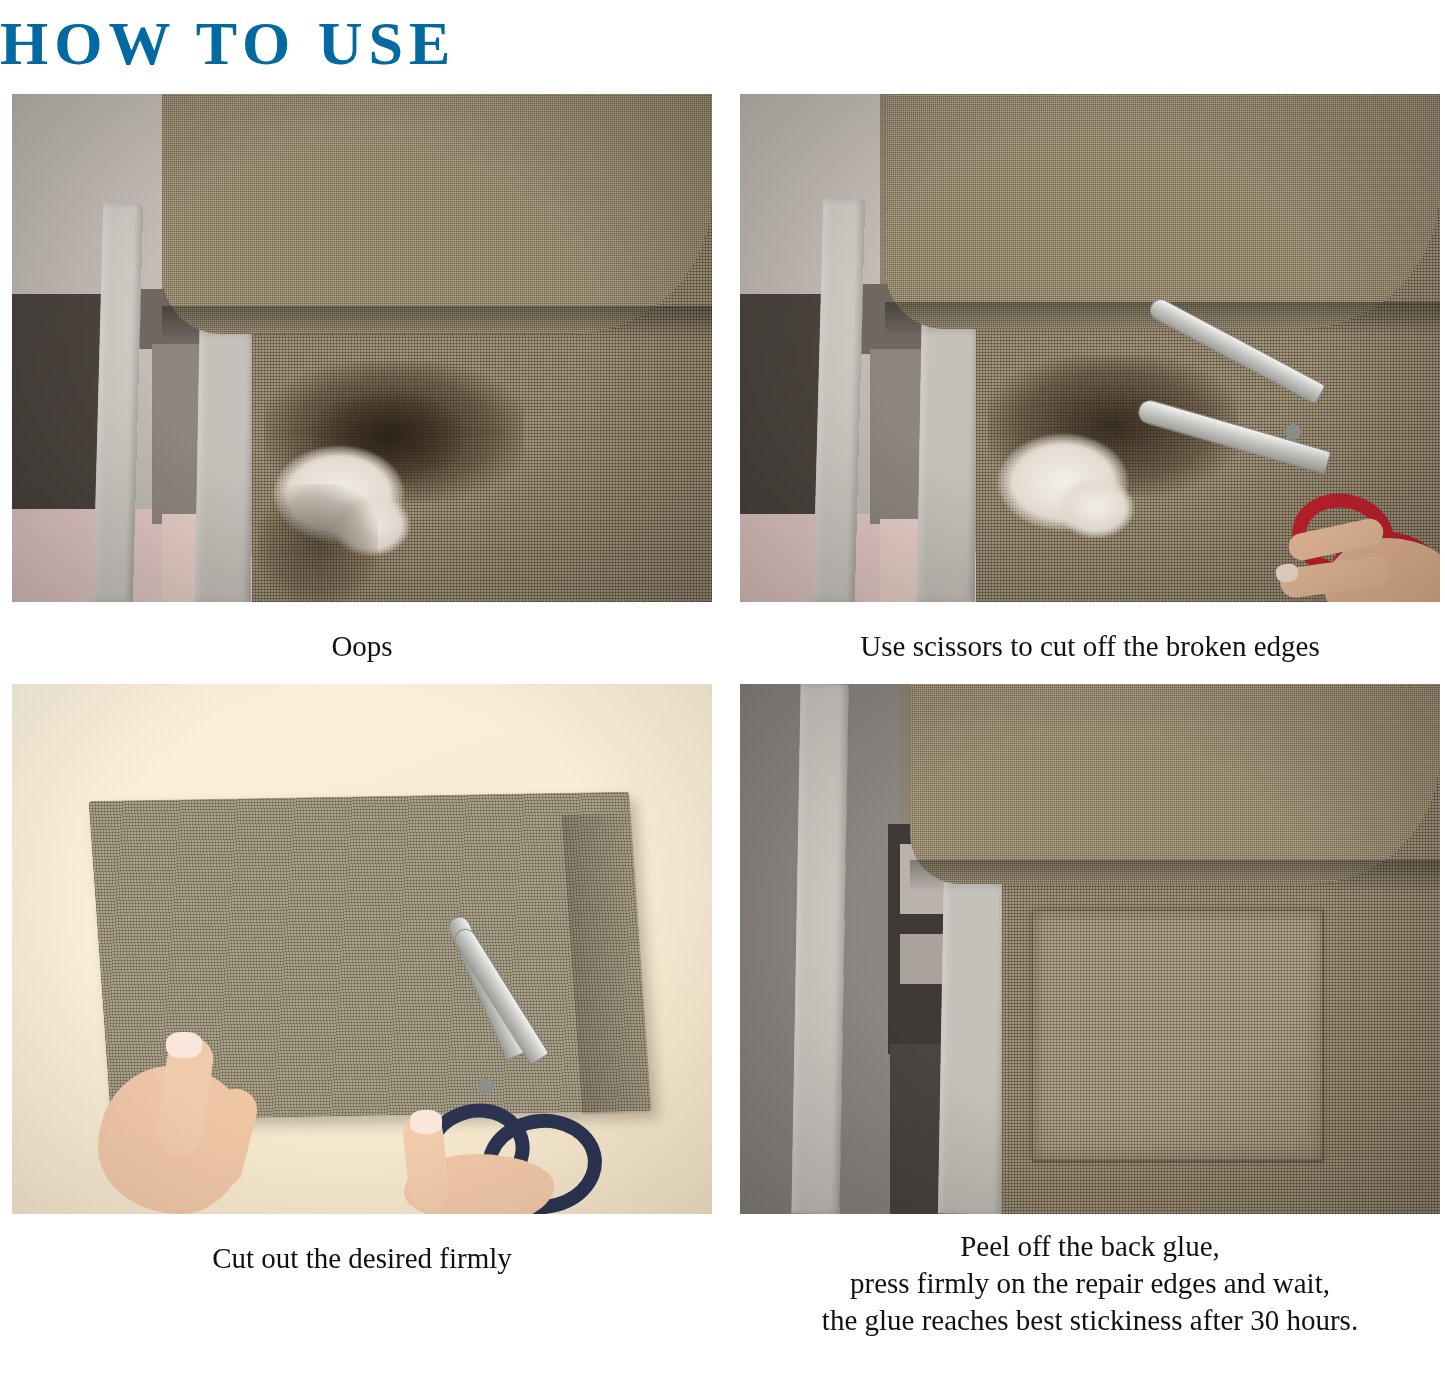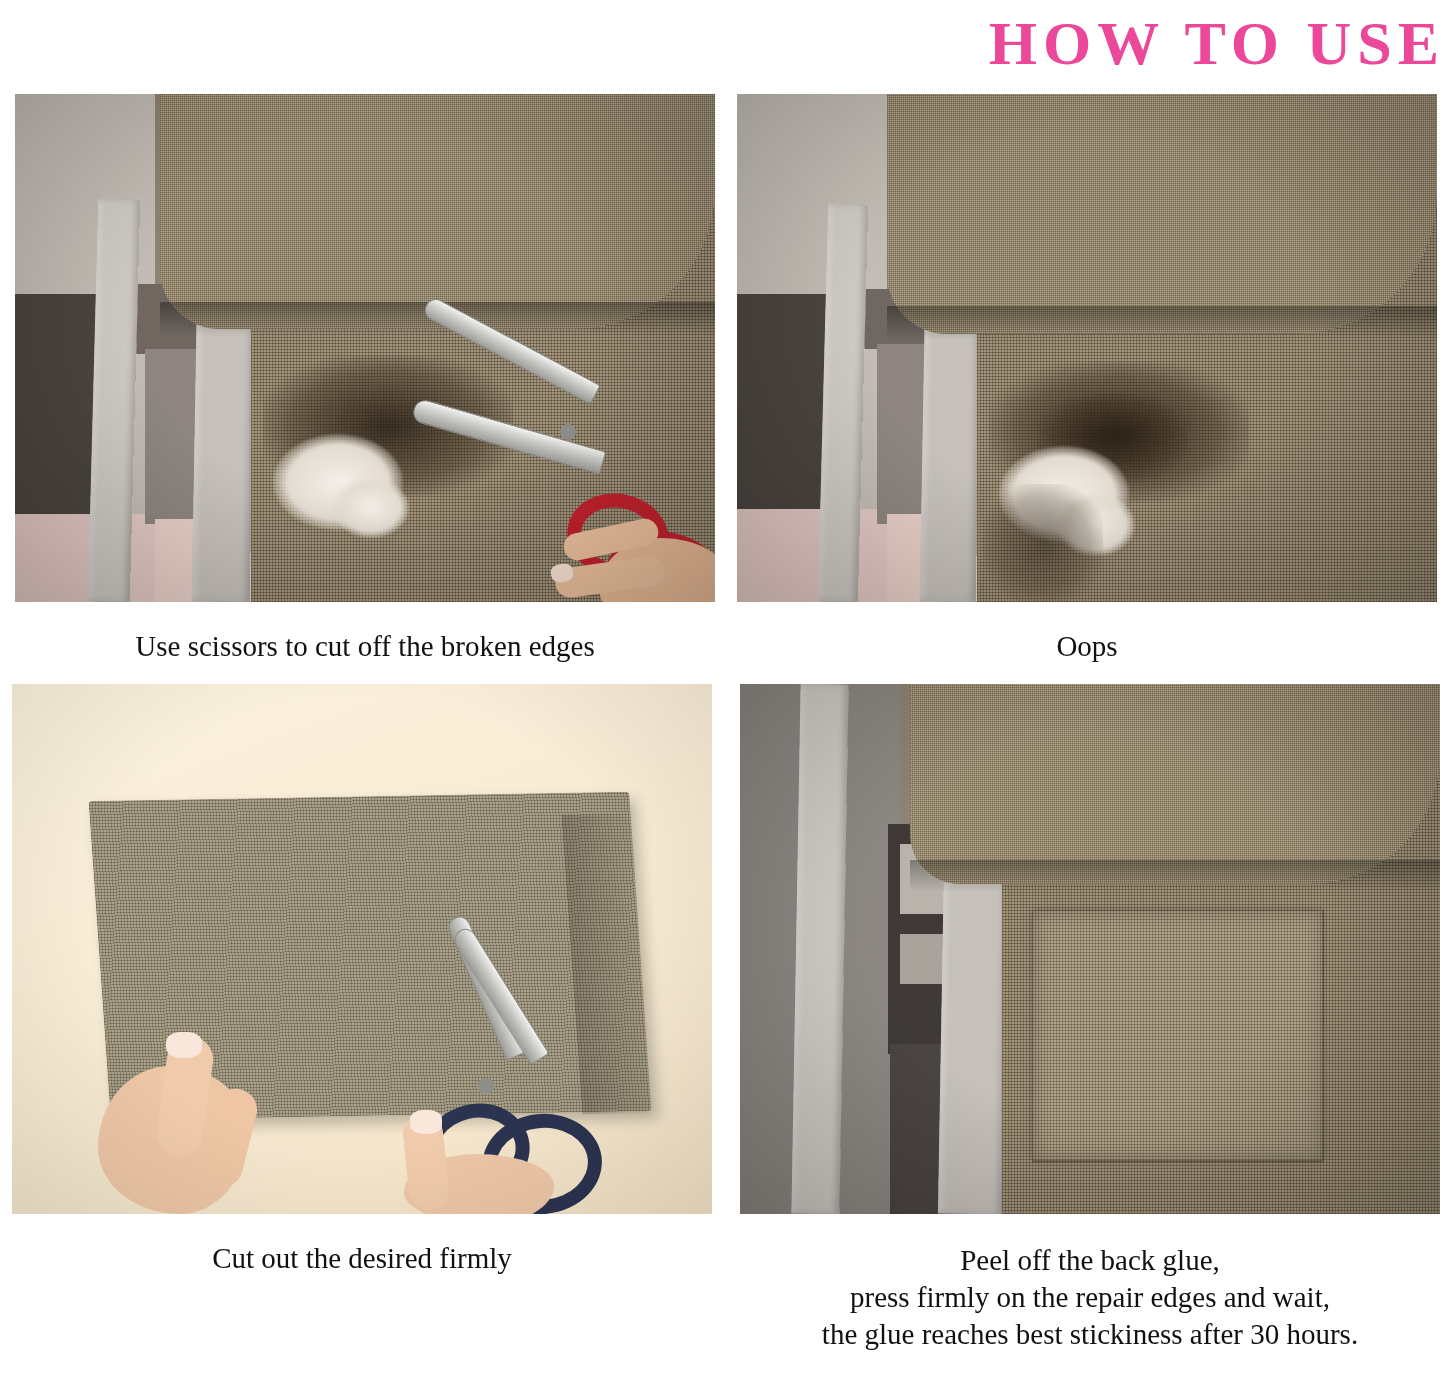--- a/index.html
+++ b/index.html
@@ -13,26 +13,26 @@
     font-family: "Liberation Serif", serif;
     overflow: hidden;
   }
   .page {
     position: relative;
     width: 1445px;
     height: 1400px;
     background: #ffffff;
   }
   .page-title {
-    text-align: right;
+    text-align: left;
     font-family: "Liberation Serif", serif;
     font-weight: bold;
     font-size: 62px;
     letter-spacing: 6px;
-    color: #ec4899;
+    color: #0369a1;
     margin: 6px 0 14px 0;
     line-height: 1.2;
   }
   .grid {
     display: grid;
     grid-template-columns: 720px 720px;
     grid-template-rows: auto auto;
     column-gap: 5px;
     row-gap: 0px;
     padding: 0 0px;
@@ -60,21 +60,21 @@
   }
   .caption {
     font-family: "Liberation Serif", serif;
     font-size: 29px;
     color: #111111;
     text-align: center;
     margin-top: 26px;
     line-height: 1.28;
     width: 700px;
   }
-  .caption.multiline { margin-top: 28px; }
+  .caption.multiline { margin-top: 14px; }
 
   
   .burlap {
     position: absolute;
     background-color: #8c7b5d;
     background-image:
       repeating-linear-gradient(0deg, rgba(0,0,0,0.20) 0px, rgba(0,0,0,0.20) 1px, rgba(255,255,255,0.10) 1px, rgba(255,255,255,0.10) 3px),
       repeating-linear-gradient(90deg, rgba(0,0,0,0.20) 0px, rgba(0,0,0,0.20) 1px, rgba(255,255,255,0.10) 1px, rgba(255,255,255,0.10) 3px);
   }
   .burlap.fine {
@@ -174,20 +174,49 @@
   }
 </style>
 </head>
 <body>
 
 <div class="page">
 
   <h1 class="page-title">HOW TO USE</h1>
 
   <div class="grid">
+
+    <div class="cell cell-left">
+      <div class="photo">
+
+        <div class="wall" style="left:0; top:0; width:150px; height:508px; background:#c2bcb4;"></div>
+        <div class="dark-gap" style="left:0; top:200px; width:108px; height:215px; background:#4b443f;"></div>
+        <div class="wall" style="left:0; top:415px; width:150px; height:93px; background:#e3c9c4;"></div>
+        <div class="wall" style="left:108px; top:195px; width:140px; height:60px; background:#6f6760;"></div>
+        <div class="wall" style="left:140px; top:250px; width:120px; height:180px; background:#8e8580;"></div>
+        <div class="wall" style="left:150px; top:420px; width:115px; height:88px; background:#e8cfc8;"></div>
+
+        <div class="frame-bar" style="left:86px; top:110px; width:40px; height:398px; transform: rotate(1.5deg);"></div>
+        <div class="frame-bar" style="left:186px; top:130px; width:56px; height:378px; transform: rotate(1deg); background:#c6c0ba;"></div>
+
+        <div class="burlap" style="left:240px; top:0; width:460px; height:508px;"></div>
+
+        <div class="burlap fine" style="left:150px; top:0; width:550px; height:240px; border-radius:0 0 140px 60px; background-color:#a59474;"></div>
+        <div class="shade-dark" style="left:150px; top:212px; width:550px; height:34px; background:linear-gradient(180deg, rgba(0,0,0,0.35), rgba(0,0,0,0));"></div>
+
+        <div class="tear-dark" style="left:252px; top:268px; width:260px; height:140px;"></div>
+        <div class="tear-dark" style="left:300px; top:300px; width:150px; height:90px; opacity:0.85;"></div>
+        <div class="floss" style="left:262px; top:352px; width:130px; height:96px;"></div>
+        <div class="floss" style="left:320px; top:400px; width:78px; height:62px;"></div>
+        <div class="tear-dark" style="left:246px; top:390px; width:120px; height:120px; opacity:0.6;"></div>
+
+        <div class="vignette"></div>
+      </div>
+      <div class="caption">Oops</div>
+    </div>
 
     <div class="cell cell-right">
       <div class="photo">
         <div class="wall" style="left:0; top:0; width:140px; height:508px; background:#c2bcb4;"></div>
         <div class="dark-gap" style="left:0; top:200px; width:100px; height:220px; background:#4b443f;"></div>
         <div class="wall" style="left:0; top:420px; width:140px; height:88px; background:#e3c9c4;"></div>
         <div class="wall" style="left:100px; top:190px; width:140px; height:70px; background:#6f6760;"></div>
         <div class="wall" style="left:130px; top:255px; width:130px; height:175px; background:#8e8580;"></div>
         <div class="wall" style="left:140px; top:425px; width:120px; height:83px; background:#e8cfc8;"></div>
 
@@ -213,49 +242,20 @@
         <div class="hand" style="left:584px; top:444px; width:130px; height:92px;"></div>
         <div class="finger" style="left:540px; top:468px; width:110px; height:30px; transform: rotate(-8deg);"></div>
         <div class="finger" style="left:548px; top:432px; width:96px; height:27px; transform: rotate(-12deg);"></div>
         <div class="nail" style="left:536px; top:470px; width:22px; height:18px; transform: rotate(-8deg);"></div>
 
         <div class="vignette"></div>
       </div>
       <div class="caption">Use scissors to cut off the broken edges</div>
     </div>
 
-    <div class="cell cell-left">
-      <div class="photo">
-
-        <div class="wall" style="left:0; top:0; width:150px; height:508px; background:#c2bcb4;"></div>
-        <div class="dark-gap" style="left:0; top:200px; width:108px; height:215px; background:#4b443f;"></div>
-        <div class="wall" style="left:0; top:415px; width:150px; height:93px; background:#e3c9c4;"></div>
-        <div class="wall" style="left:108px; top:195px; width:140px; height:60px; background:#6f6760;"></div>
-        <div class="wall" style="left:140px; top:250px; width:120px; height:180px; background:#8e8580;"></div>
-        <div class="wall" style="left:150px; top:420px; width:115px; height:88px; background:#e8cfc8;"></div>
-
-        <div class="frame-bar" style="left:86px; top:110px; width:40px; height:398px; transform: rotate(1.5deg);"></div>
-        <div class="frame-bar" style="left:186px; top:130px; width:56px; height:378px; transform: rotate(1deg); background:#c6c0ba;"></div>
-
-        <div class="burlap" style="left:240px; top:0; width:460px; height:508px;"></div>
-
-        <div class="burlap fine" style="left:150px; top:0; width:550px; height:240px; border-radius:0 0 140px 60px; background-color:#a59474;"></div>
-        <div class="shade-dark" style="left:150px; top:212px; width:550px; height:34px; background:linear-gradient(180deg, rgba(0,0,0,0.35), rgba(0,0,0,0));"></div>
-
-        <div class="tear-dark" style="left:252px; top:268px; width:260px; height:140px;"></div>
-        <div class="tear-dark" style="left:300px; top:300px; width:150px; height:90px; opacity:0.85;"></div>
-        <div class="floss" style="left:262px; top:352px; width:130px; height:96px;"></div>
-        <div class="floss" style="left:320px; top:400px; width:78px; height:62px;"></div>
-        <div class="tear-dark" style="left:246px; top:390px; width:120px; height:120px; opacity:0.6;"></div>
-
-        <div class="vignette"></div>
-      </div>
-      <div class="caption">Oops</div>
-    </div>
-
     <div class="cell cell-left" style="margin-top:18px;">
       <div class="photo small">
         <div class="cream-bg"></div>
 
         <div class="fabric-sheet" style="left:88px; top:112px; width:540px; height:320px; transform: rotate(-4deg) skewY(3deg); border-radius:4px;"></div>
         <div style="position:absolute; left:560px; top:130px; width:74px; height:300px; background:linear-gradient(90deg, rgba(0,0,0,0.18), rgba(0,0,0,0)); transform: rotate(-4deg) skewY(3deg);"></div>
 
         <div class="hand" style="left:86px; top:382px; width:150px; height:148px; background:#edc6a6;"></div>
         <div class="finger" style="left:150px; top:352px; width:46px; height:120px; border-radius:30px; background:#f0cbab; transform: rotate(8deg);"></div>
         <div class="nail" style="left:154px; top:348px; width:36px; height:26px; background:#f8e7da;"></div>

